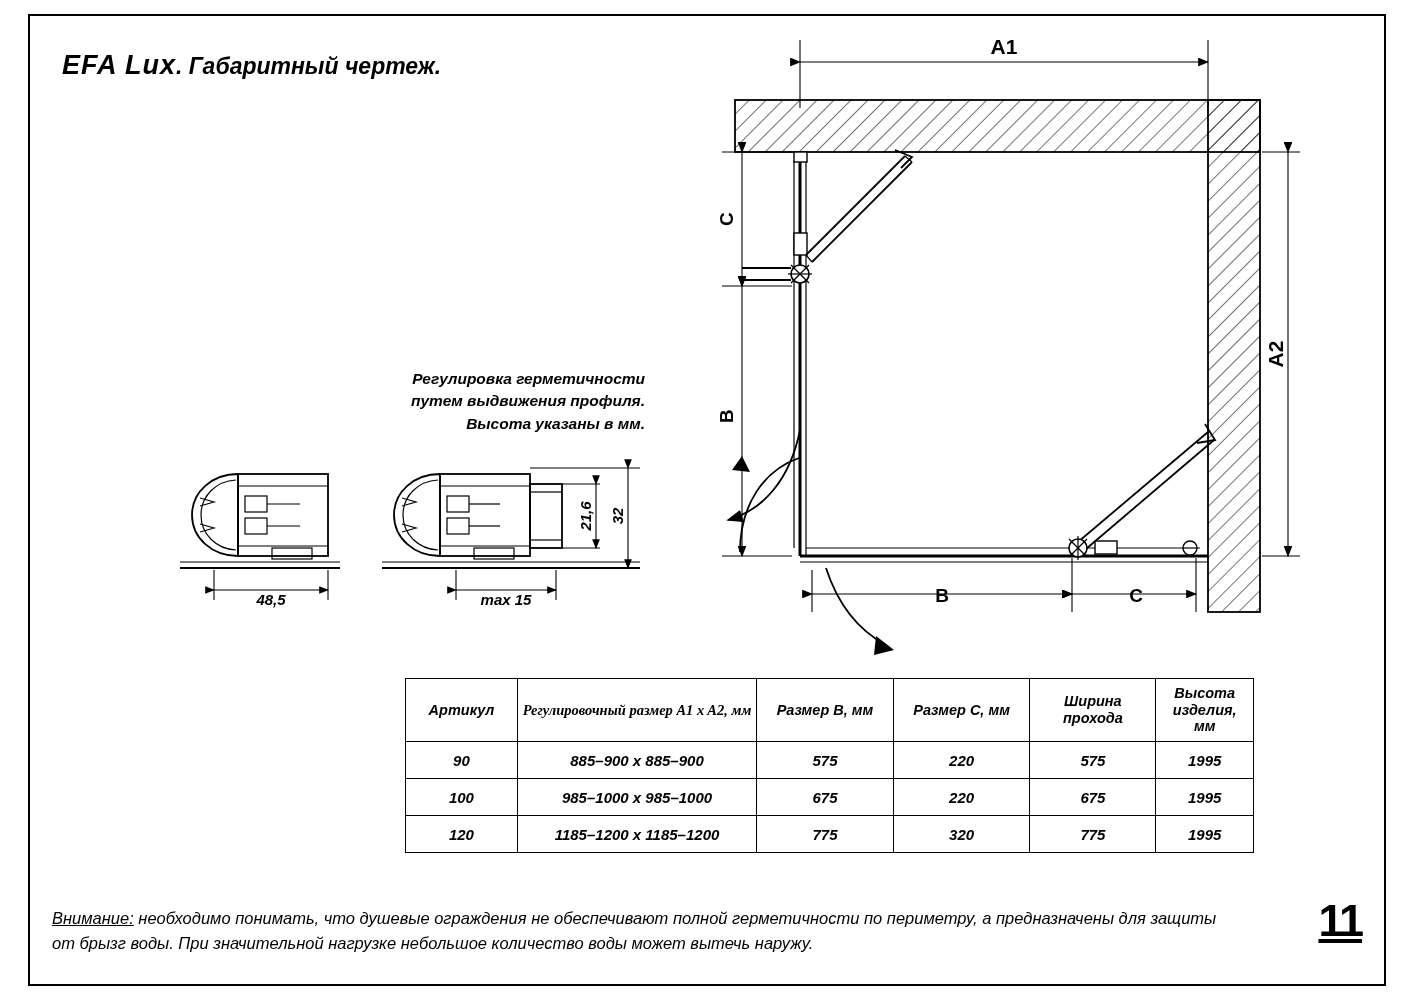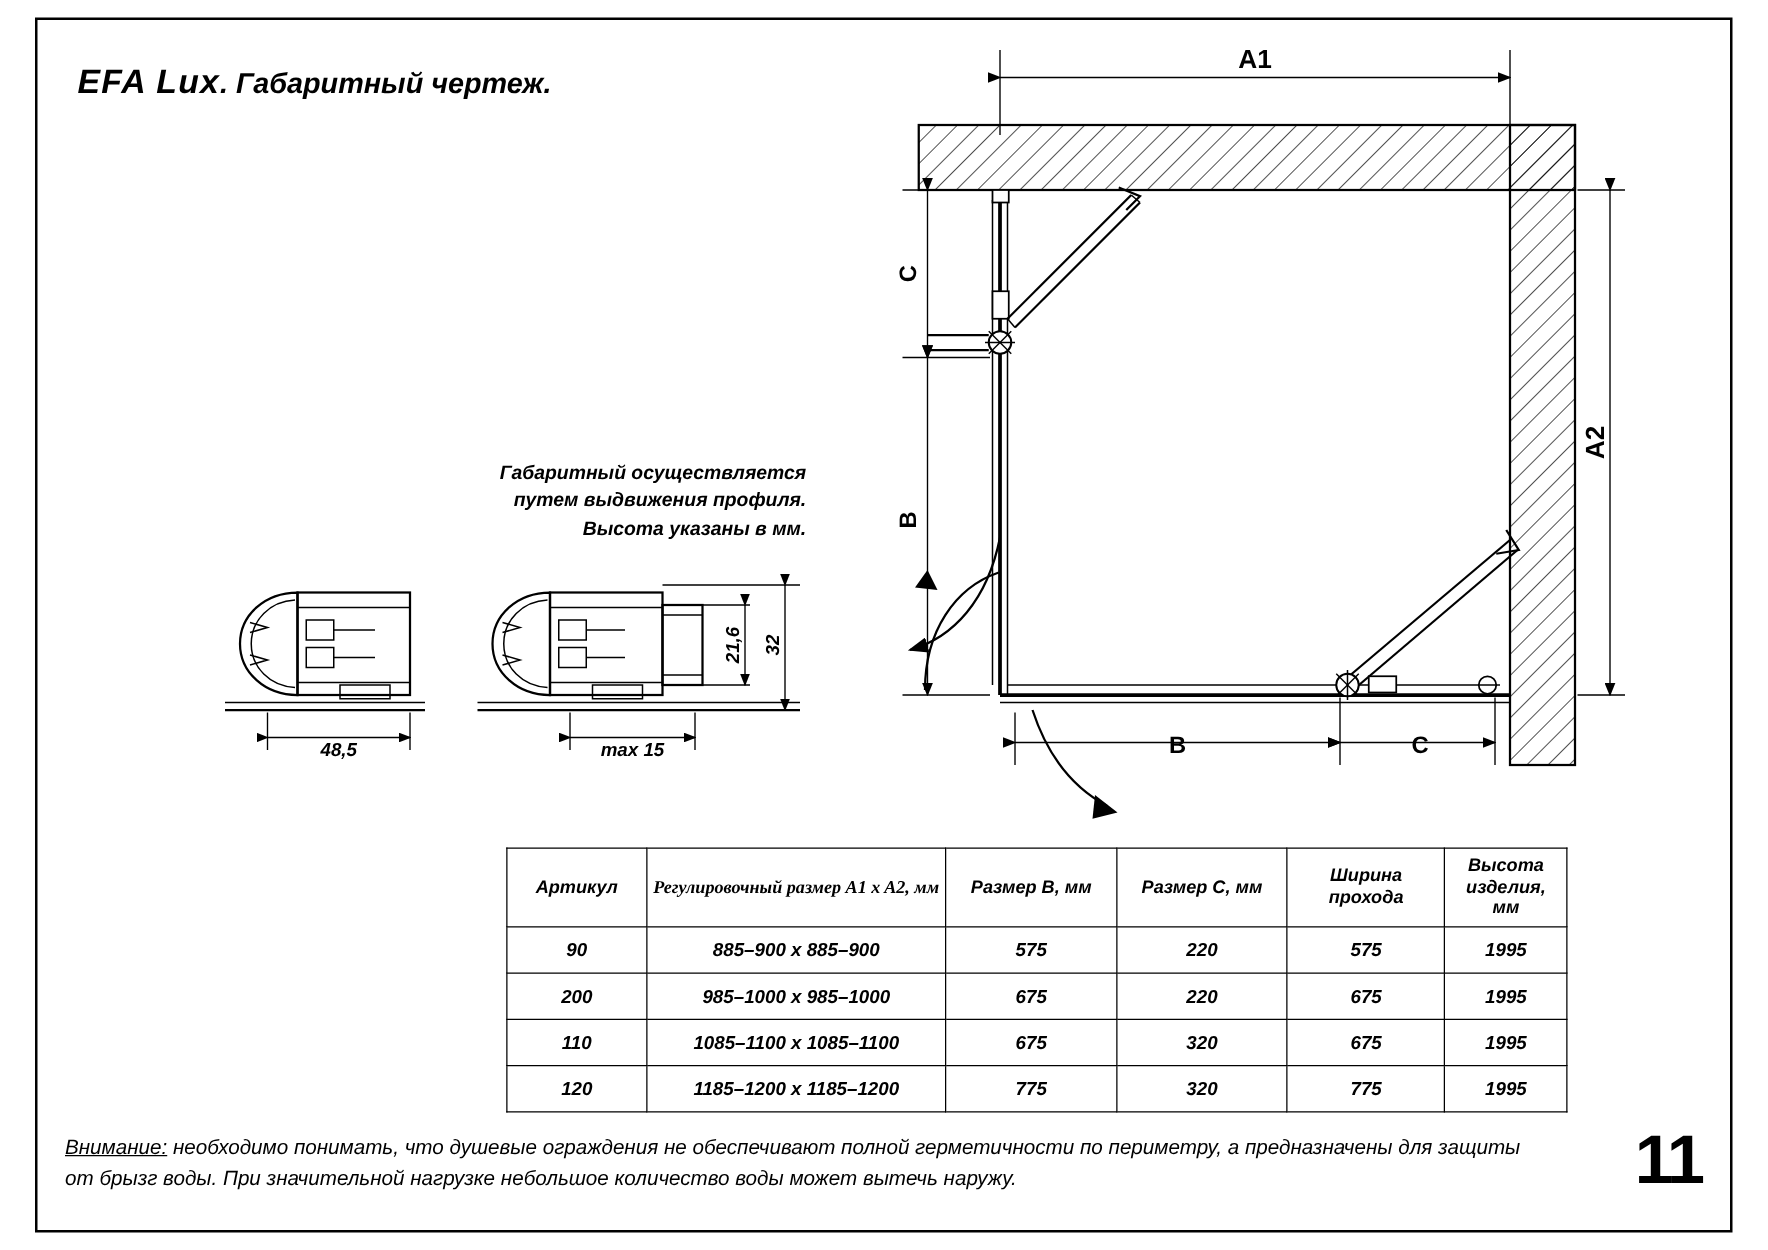--- a/index.html
+++ b/index.html
@@ -49,35 +49,35 @@
   .c0{width:108px;} .c1{width:248px;font-family:Liberation Serif, serif;} .c2{width:138px;}
   .c3{width:138px;} .c4{width:125px;} .c5{width:92px;}
 
   
   .footer{
     position:absolute;left:52px;top:906px;width:1180px;
     font-size:16.5px;font-style:italic;font-weight:normal;line-height:1.5;
   }
   .footer u{text-decoration:underline;}
   .pagenum{
-    position:absolute;right:52px;top:895px;font-size:55px;font-weight:bold;
-    font-style:normal;letter-spacing:-2px;
+    position:absolute;right:52px;top:895px;font-size:45px;font-weight:bold;
+    font-style:normal;letter-spacing:-2px;text-decoration:underline;
   }
 </style>
 </head>
 <body>
 
 <div class="page-frame"></div>
 
 <div class="title">
   <span class="brand">EFA Lux</span><span class="sub">. Габаритный чертеж.</span>
 </div>
 
 <div class="note">
-  <div>Габаритный осуществляется</div>
+  <div>Регулировка герметичности</div>
   <div>путем выдвижения профиля.</div>
   <div>Высота указаны в мм.</div>
 </div>
 
 <svg width="1414" height="1000">
   <defs>
     <pattern id="hatch" width="12" height="12" patternUnits="userSpaceOnUse" patternTransform="rotate(45)">
       <line x1="0" y1="0" x2="0" y2="12" stroke="#000" stroke-width="1.1"></line>
     </pattern>
     <marker id="ar" markerWidth="10" markerHeight="8" refX="9" refY="4" orient="auto">
@@ -248,32 +248,24 @@
   <tbody>
     <tr>
       <td>90</td>
       <td>885–900 x 885–900</td>
       <td>575</td>
       <td>220</td>
       <td>575</td>
       <td>1995</td>
     </tr>
     <tr>
-      <td>200</td>
+      <td>100</td>
       <td>985–1000 x 985–1000</td>
       <td>675</td>
       <td>220</td>
-      <td>675</td>
-      <td>1995</td>
-    </tr>
-    <tr>
-      <td>110</td>
-      <td>1085–1100 x 1085–1100</td>
-      <td>675</td>
-      <td>320</td>
       <td>675</td>
       <td>1995</td>
     </tr>
     <tr>
       <td>120</td>
       <td>1185–1200 x 1185–1200</td>
       <td>775</td>
       <td>320</td>
       <td>775</td>
       <td>1995</td>

